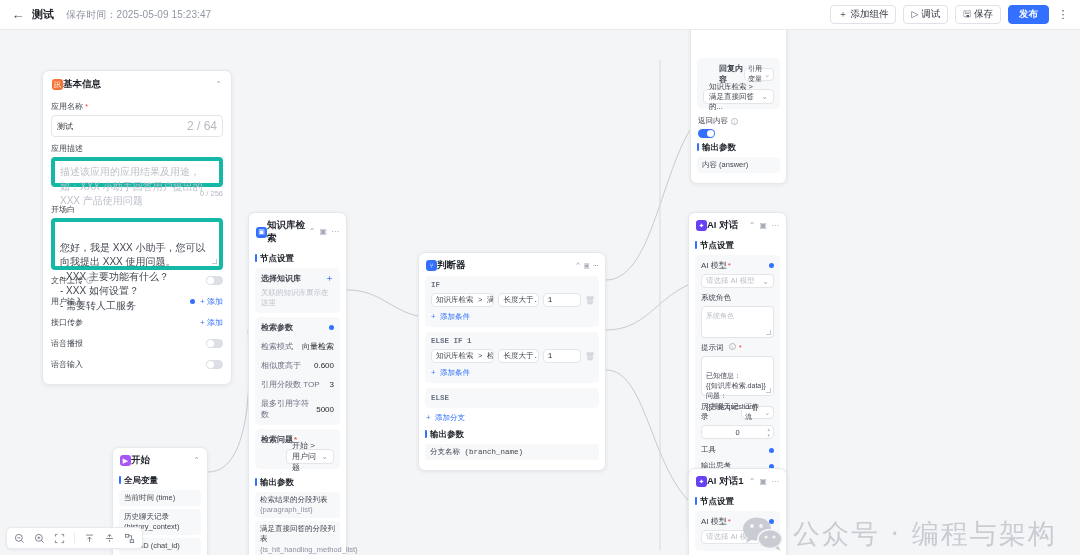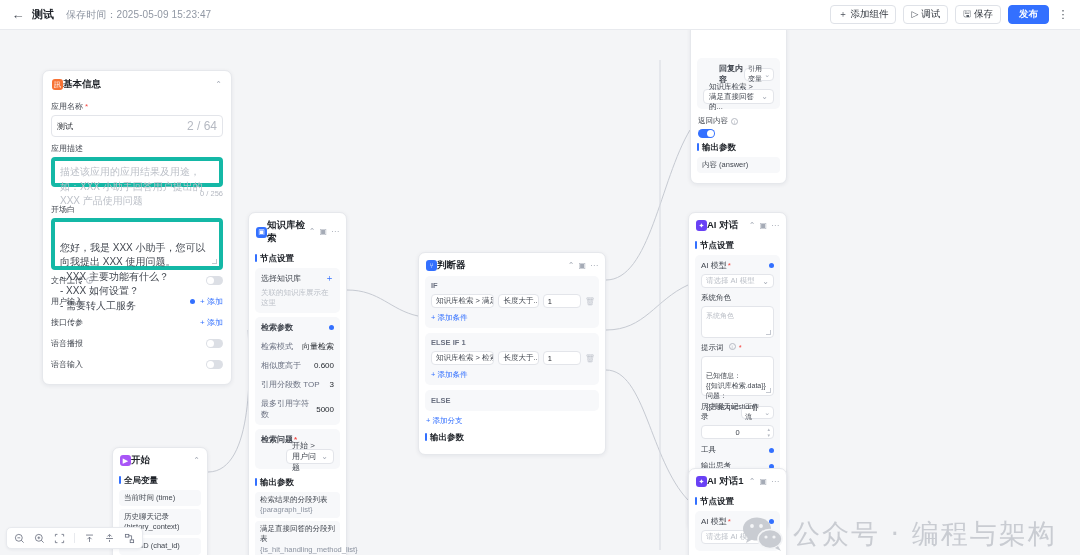--- a/index.html
+++ b/index.html
@@ -107,21 +107,21 @@
   .switch { margin-left:auto; width:17px; height:9px; border-radius:5px; background:#dcdfe5; position:relative; cursor:pointer; }
   .switch::after { content:""; position:absolute; top:1px; left:1px; width:7px; height:7px; border-radius:50%; background:#fff; }
   .switch.on { background:#3370ff; }
   .switch.on::after { left:9px; }
   .add-link { margin-left:auto; font-size:8px; color:#3370ff; cursor:pointer; }
   .mini-dot { width:5px; height:5px; border-radius:50%; background:#3370ff; margin-left:auto; margin-right:5px; }
 
   
   #nodeKb     { left:248px; top:182px; width:99px; }
   #nodeKb .node-icon { background:#3370ff; }
-  #nodeCond   { left:418px; top:222px; width:188px; }
+  #nodeCond   { left:418px; top:222px; width:188px;font-family:Liberation Mono, monospace; }
   #nodeCond .node-icon { background:#3370ff; }
   #nodeStart  { left:112px; top:417px; width:96px; }
   #nodeStart .node-icon { background:#a855f7; }
   #nodeReply  { left:690px; top:-8px; width:97px; }
   #nodeAi     { left:688px; top:182px; width:99px; }
   #nodeAi .node-icon { background:#6941f5; }
   #nodeAi2    { left:688px; top:438px; width:99px; }
   #nodeAi2 .node-icon { background:#6941f5; }
 
   
@@ -280,21 +280,21 @@
         <div class="node-head-actions">
           <span class="hact">⌃</span>
           <span class="hact">▣</span>
           <span class="hact">⋯</span>
         </div>
       </div>
       <div class="sec-title">节点设置</div>
 
       <div class="panel">
         <div class="row">
-          <span class="lbl" style="font-weight:normal;">选择知识库</span>
+          <span class="lbl" style="font-weight:bold;">选择知识库</span>
           <span class="plus-blue">＋</span>
         </div>
         <div class="hint">关联的知识库展示在这里</div>
       </div>
 
       <div class="panel">
         <div class="row">
           <span class="lbl" style="font-weight:bold;">检索参数</span>
           <span class="dot-blue"></span>
         </div>
@@ -382,20 +382,21 @@
         </div>
         <div class="addcond">+ 添加条件</div>
       </div>
 
       <div class="cond-block" style="padding:6px;">
         <div class="cond-tag" style="margin-bottom:0;">ELSE</div>
       </div>
 
       <div class="addbranch">+ 添加分支</div>
       <div class="sec-title">输出参数</div>
+      <div class="out-item">分支名称 (branch_name)</div>
     </div>
 
     <div class="node" id="nodeStart">
       <div class="node-head">
         <div class="node-icon">▶</div>
         <div class="node-title">开始</div>
         <div class="node-head-actions">
           <span class="hact">⌃</span>
         </div>
       </div>

